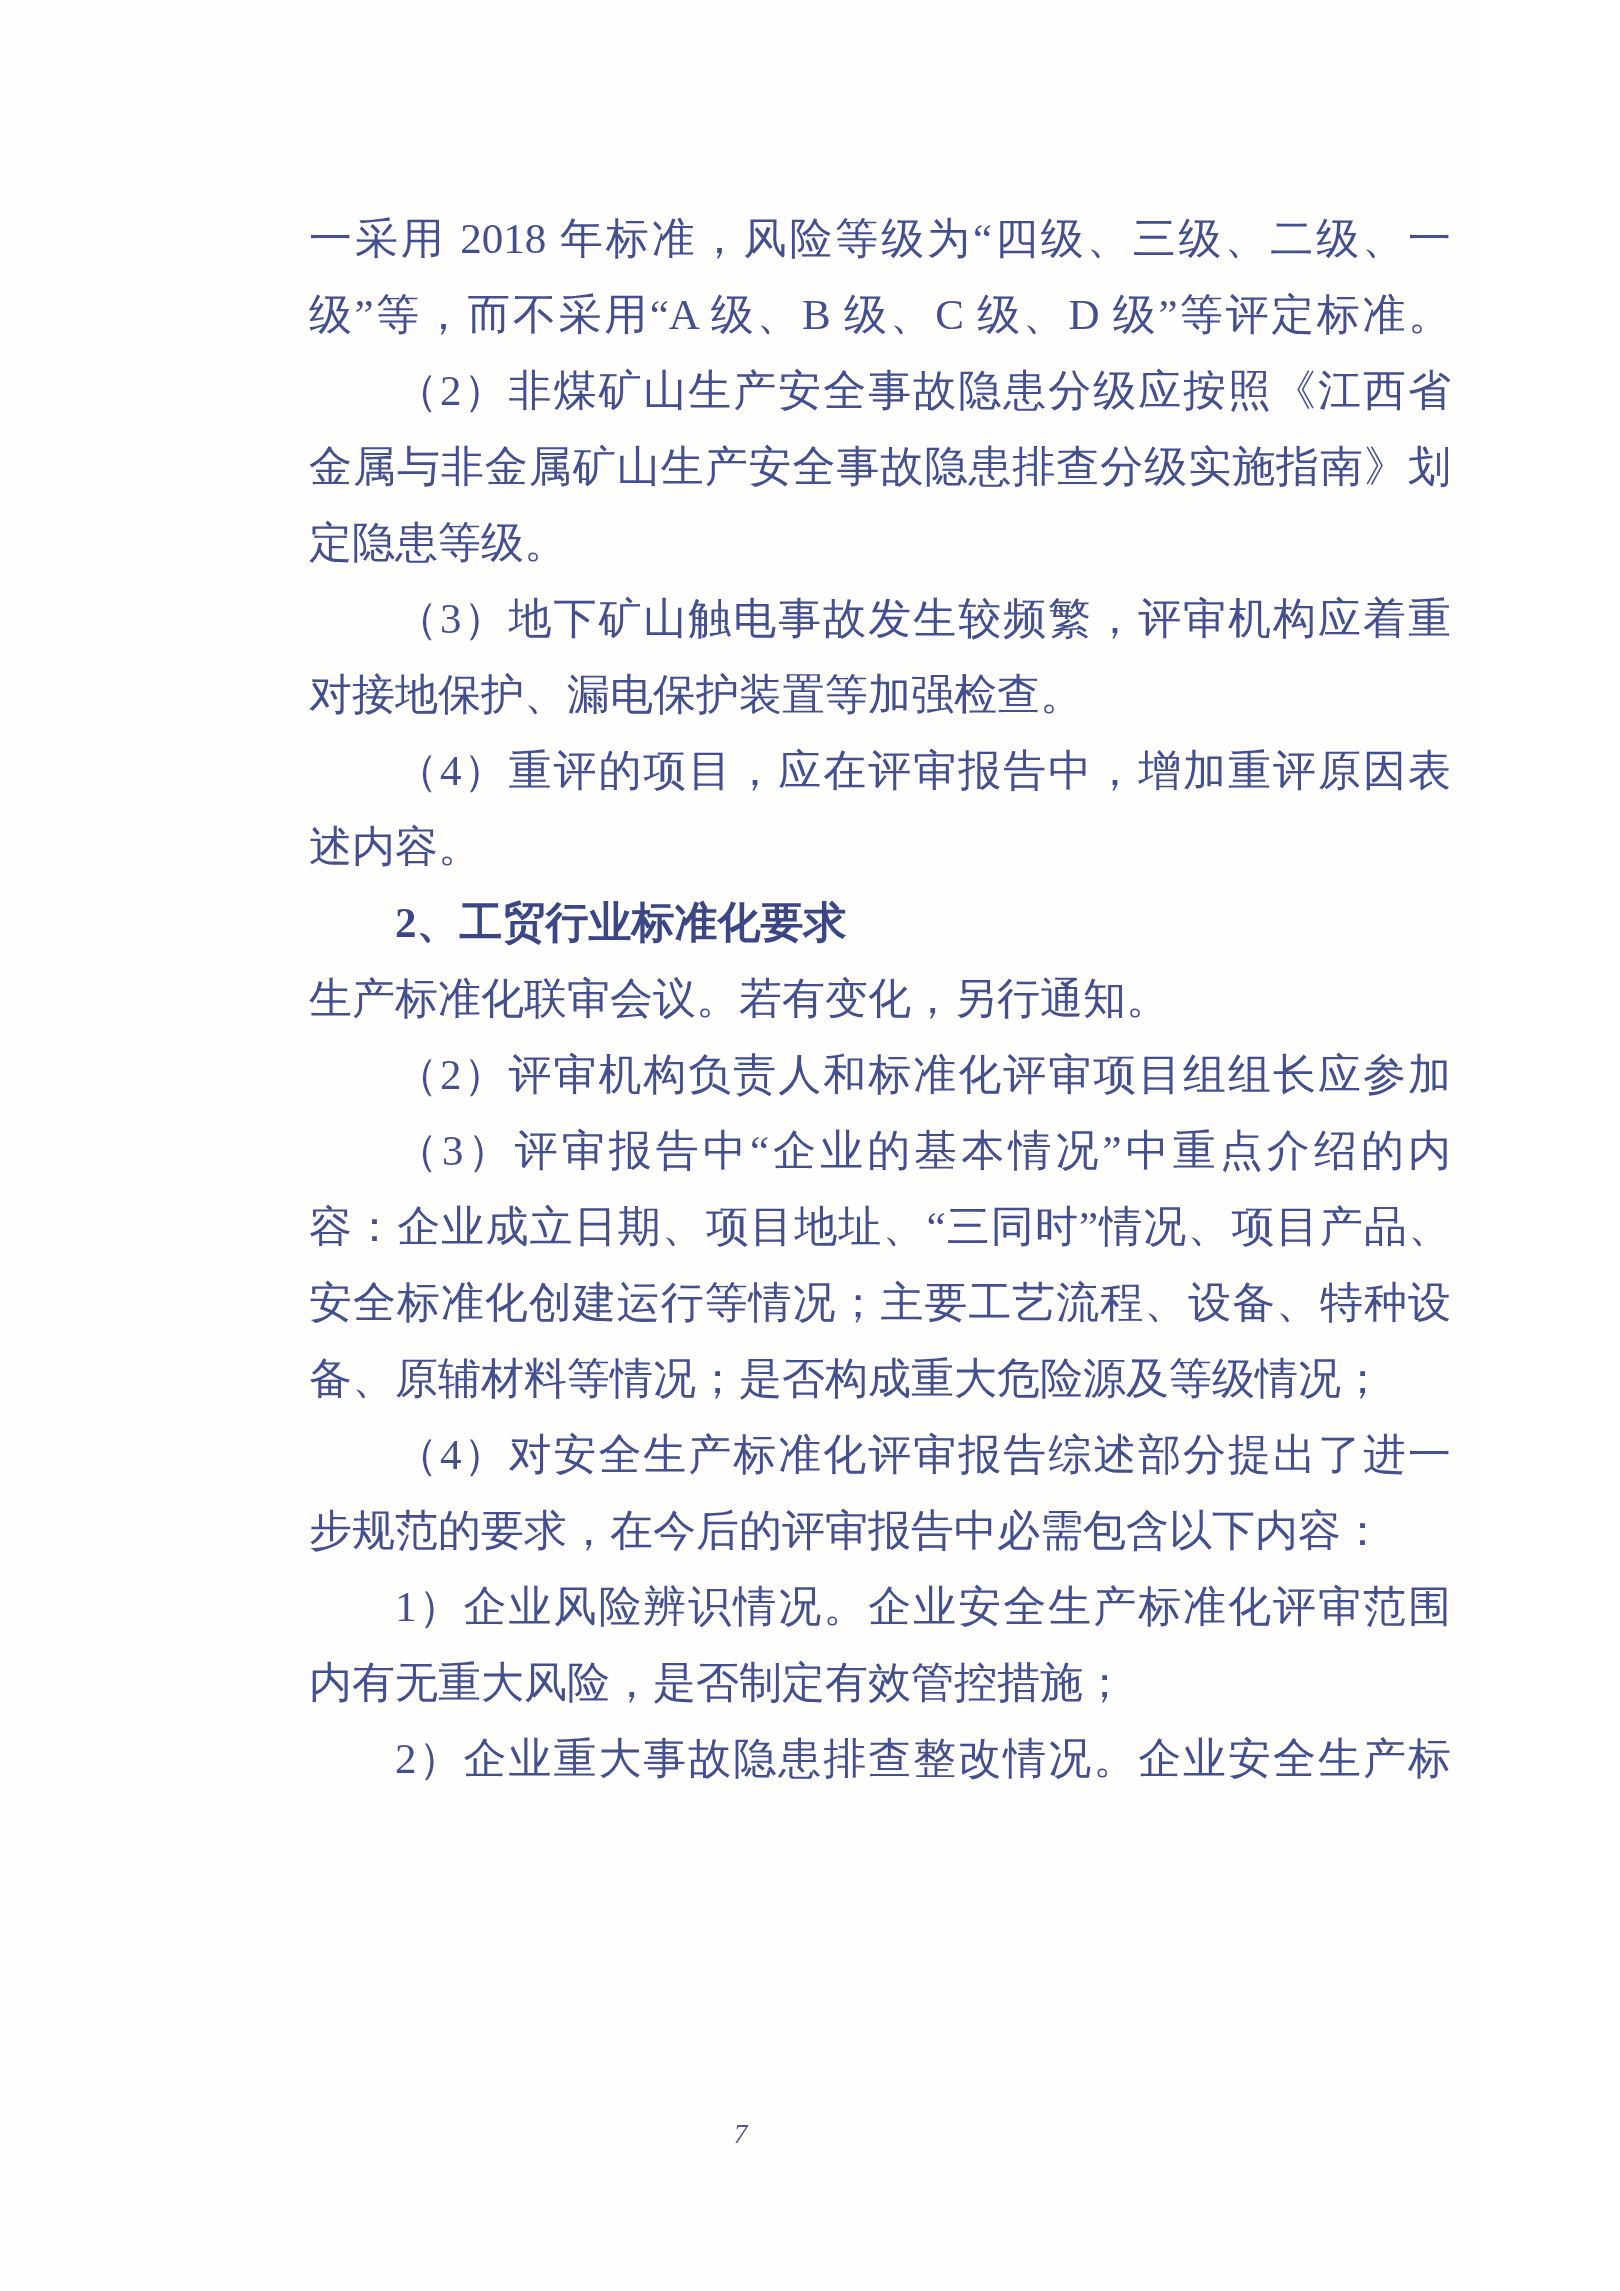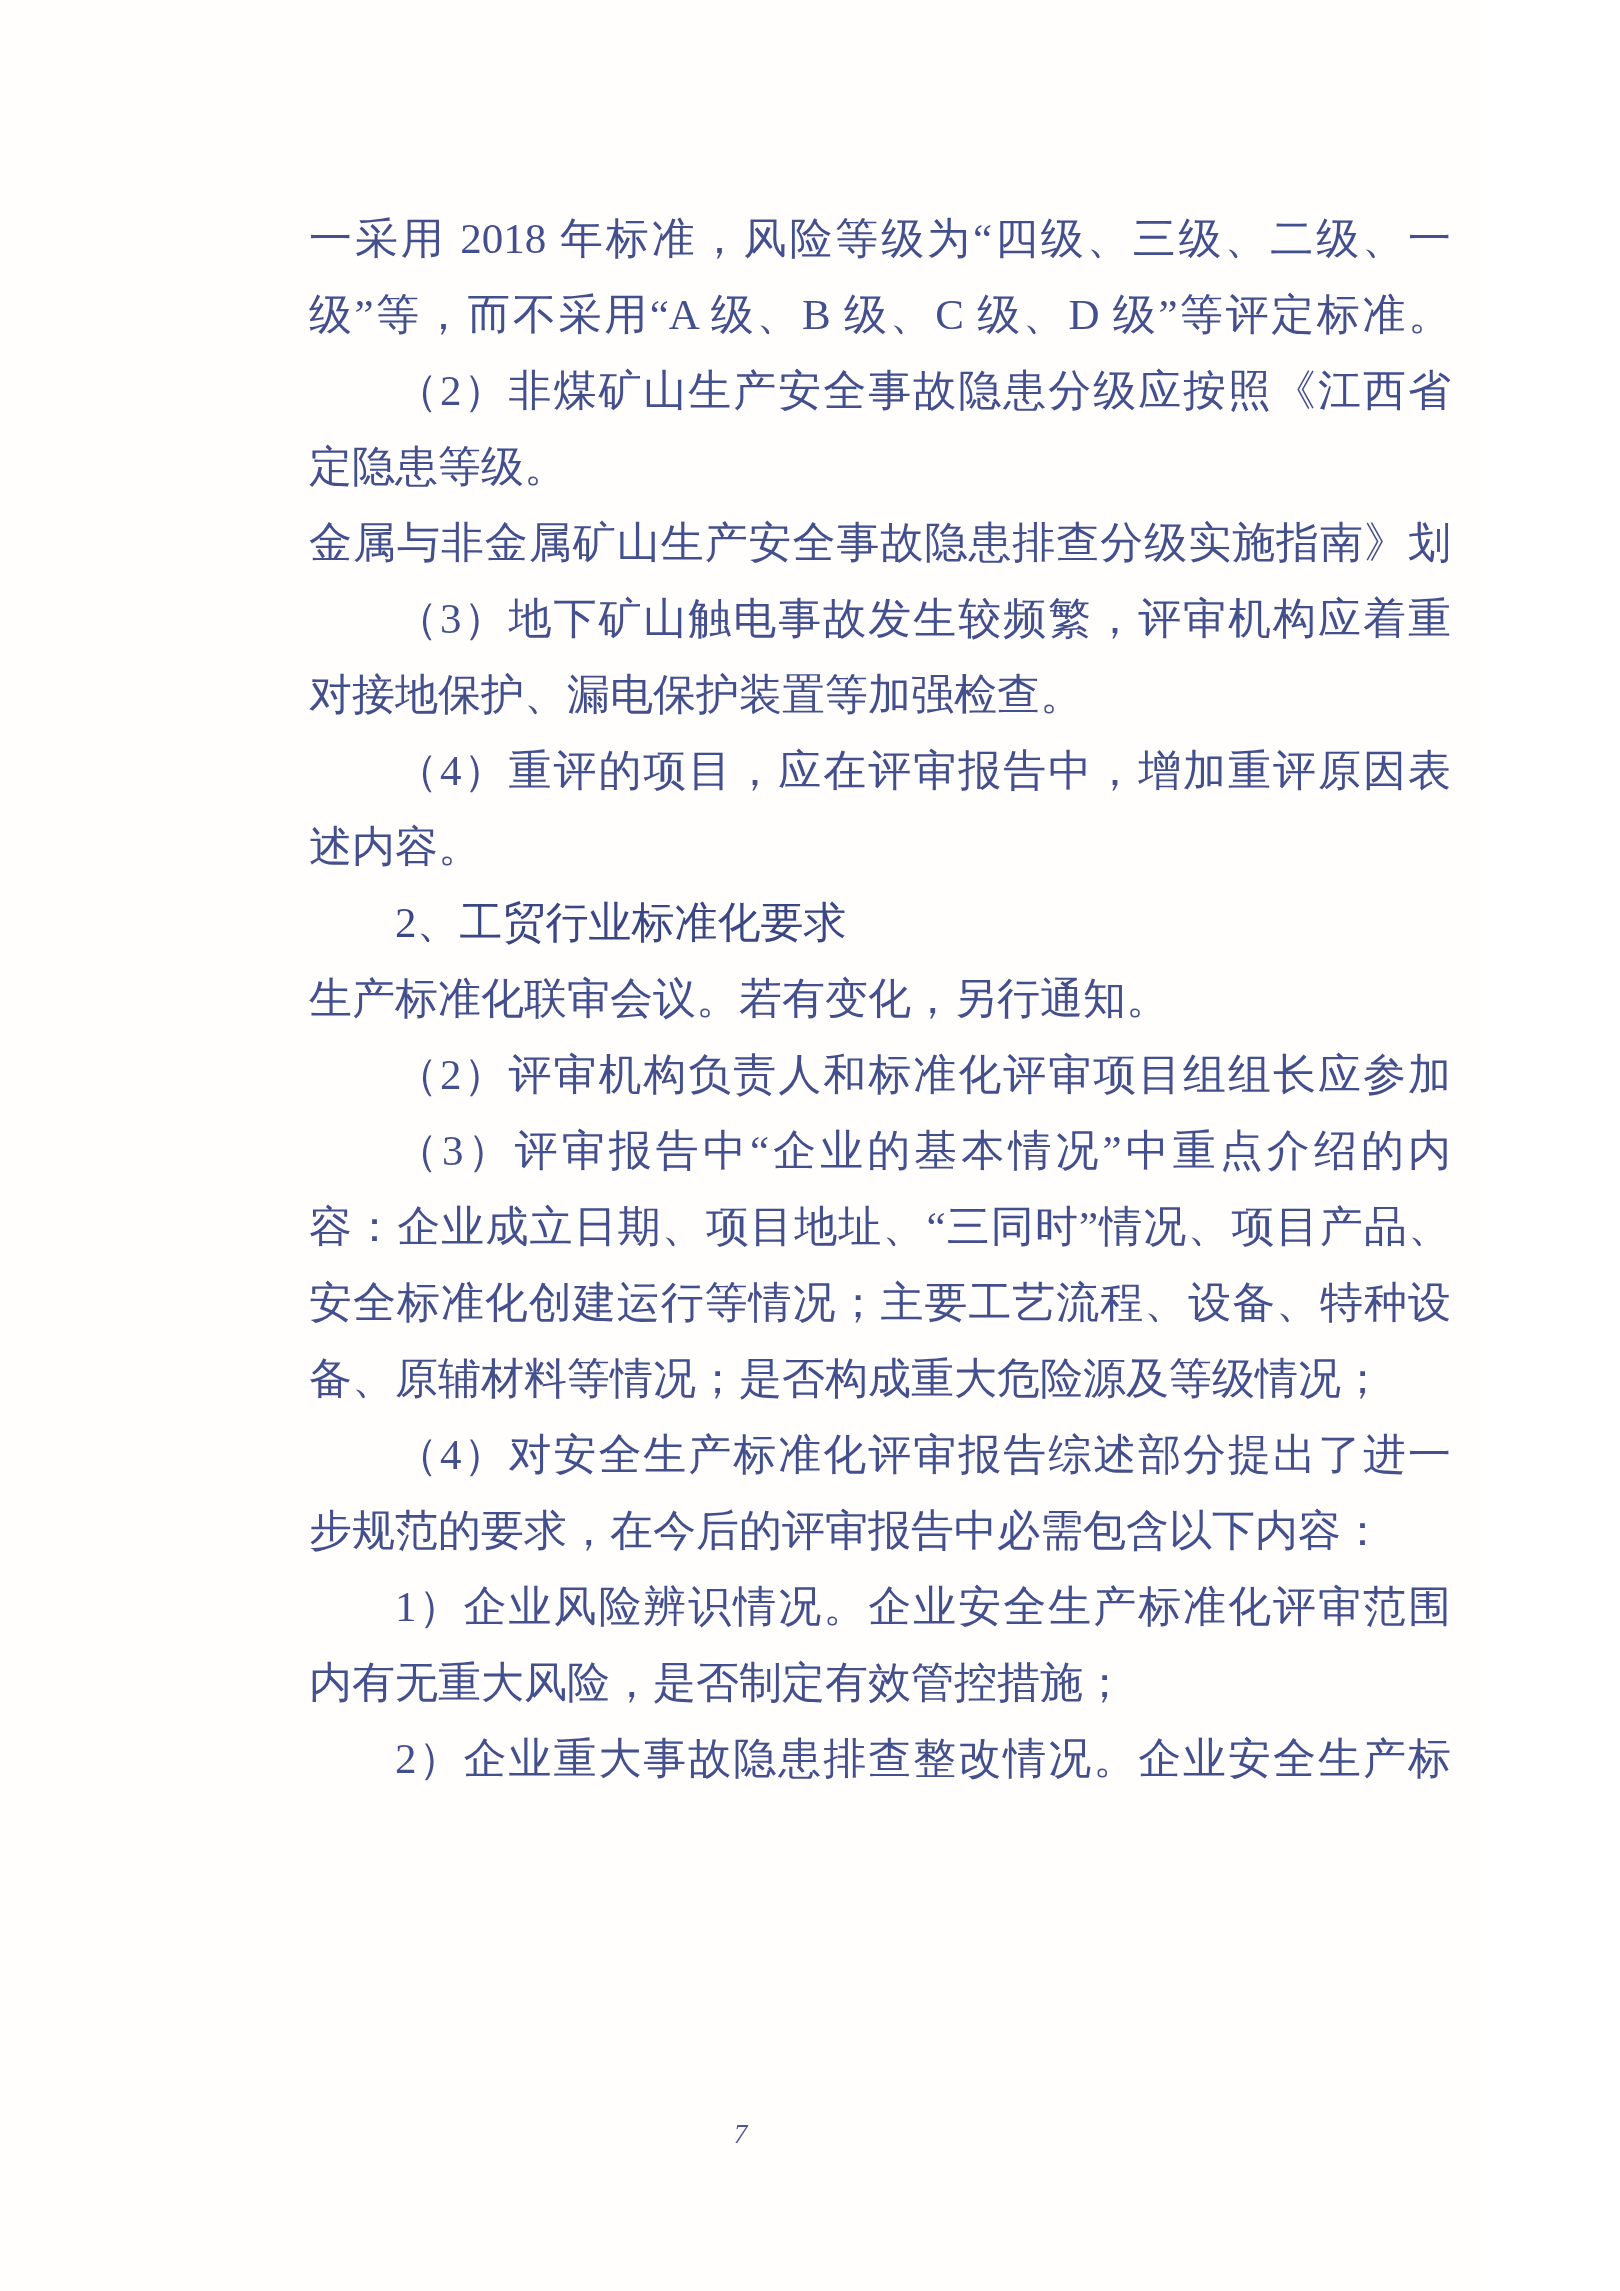--- a/index.html
+++ b/index.html
@@ -32,21 +32,21 @@
     overflow: hidden;
   }
   .line.justify {
     text-align: justify;
     text-align-last: justify;
   }
   .line.indent {
     text-indent: 86px;
   }
   .line.bold {
-    font-weight: 400;
+    font-weight: 700;
     color: var(--heading-ink, #3a4784);
   }
   .stray-mark {
     font-size: 21.6px;
     color: #7b84b0;
     vertical-align: 45%;
     padding-left: 9.8px;
   }
   .page-number {
     position: absolute;
@@ -71,22 +71,22 @@
   }
 </style>
 </head>
 <body>
 
 <div class="page">
   <div class="text-block">
       <div class="line justify"><span>一采用 2018 年标准，风险等级为“四级、三级、二级、一</span></div>
       <div class="line justify"><span>级”等，而不采用“A 级、B 级、C 级、D 级”等评定标准。</span></div>
       <div class="line indent justify"><span>（2）非煤矿山生产安全事故隐患分级应按照《江西省</span></div>
+      <div class="line justify"><span>金属与非金属矿山生产安全事故隐患排查分级实施指南》划</span></div>
       <div class="line"><span>定隐患等级。</span></div>
-      <div class="line justify"><span>金属与非金属矿山生产安全事故隐患排查分级实施指南》划</span></div>
       <div class="line indent justify"><span>（3）地下矿山触电事故发生较频繁，评审机构应着重</span></div>
       <div class="line"><span>对接地保护、漏电保护装置等加强检查。</span></div>
       <div class="line indent justify"><span>（4）重评的项目，应在评审报告中，增加重评原因表</span></div>
       <div class="line"><span>述内容。</span></div>
       <div class="line indent bold"><span>2、工贸行业标准化要求</span></div>
       <div class="line"><span>生产标准化联审会议。若有变化，另行通知。</span></div>
       <div class="line indent justify"><span>（2）评审机构负责人和标准化评审项目组组长应参加</span></div>
       <div class="line indent justify"><span>（3）评审报告中“企业的基本情况”中重点介绍的内</span></div>
       <div class="line justify"><span>容：企业成立日期、项目地址、“三同时”情况、项目产品、</span></div>
       <div class="line justify"><span>安全标准化创建运行等情况；主要工艺流程、设备、特种设</span></div>

